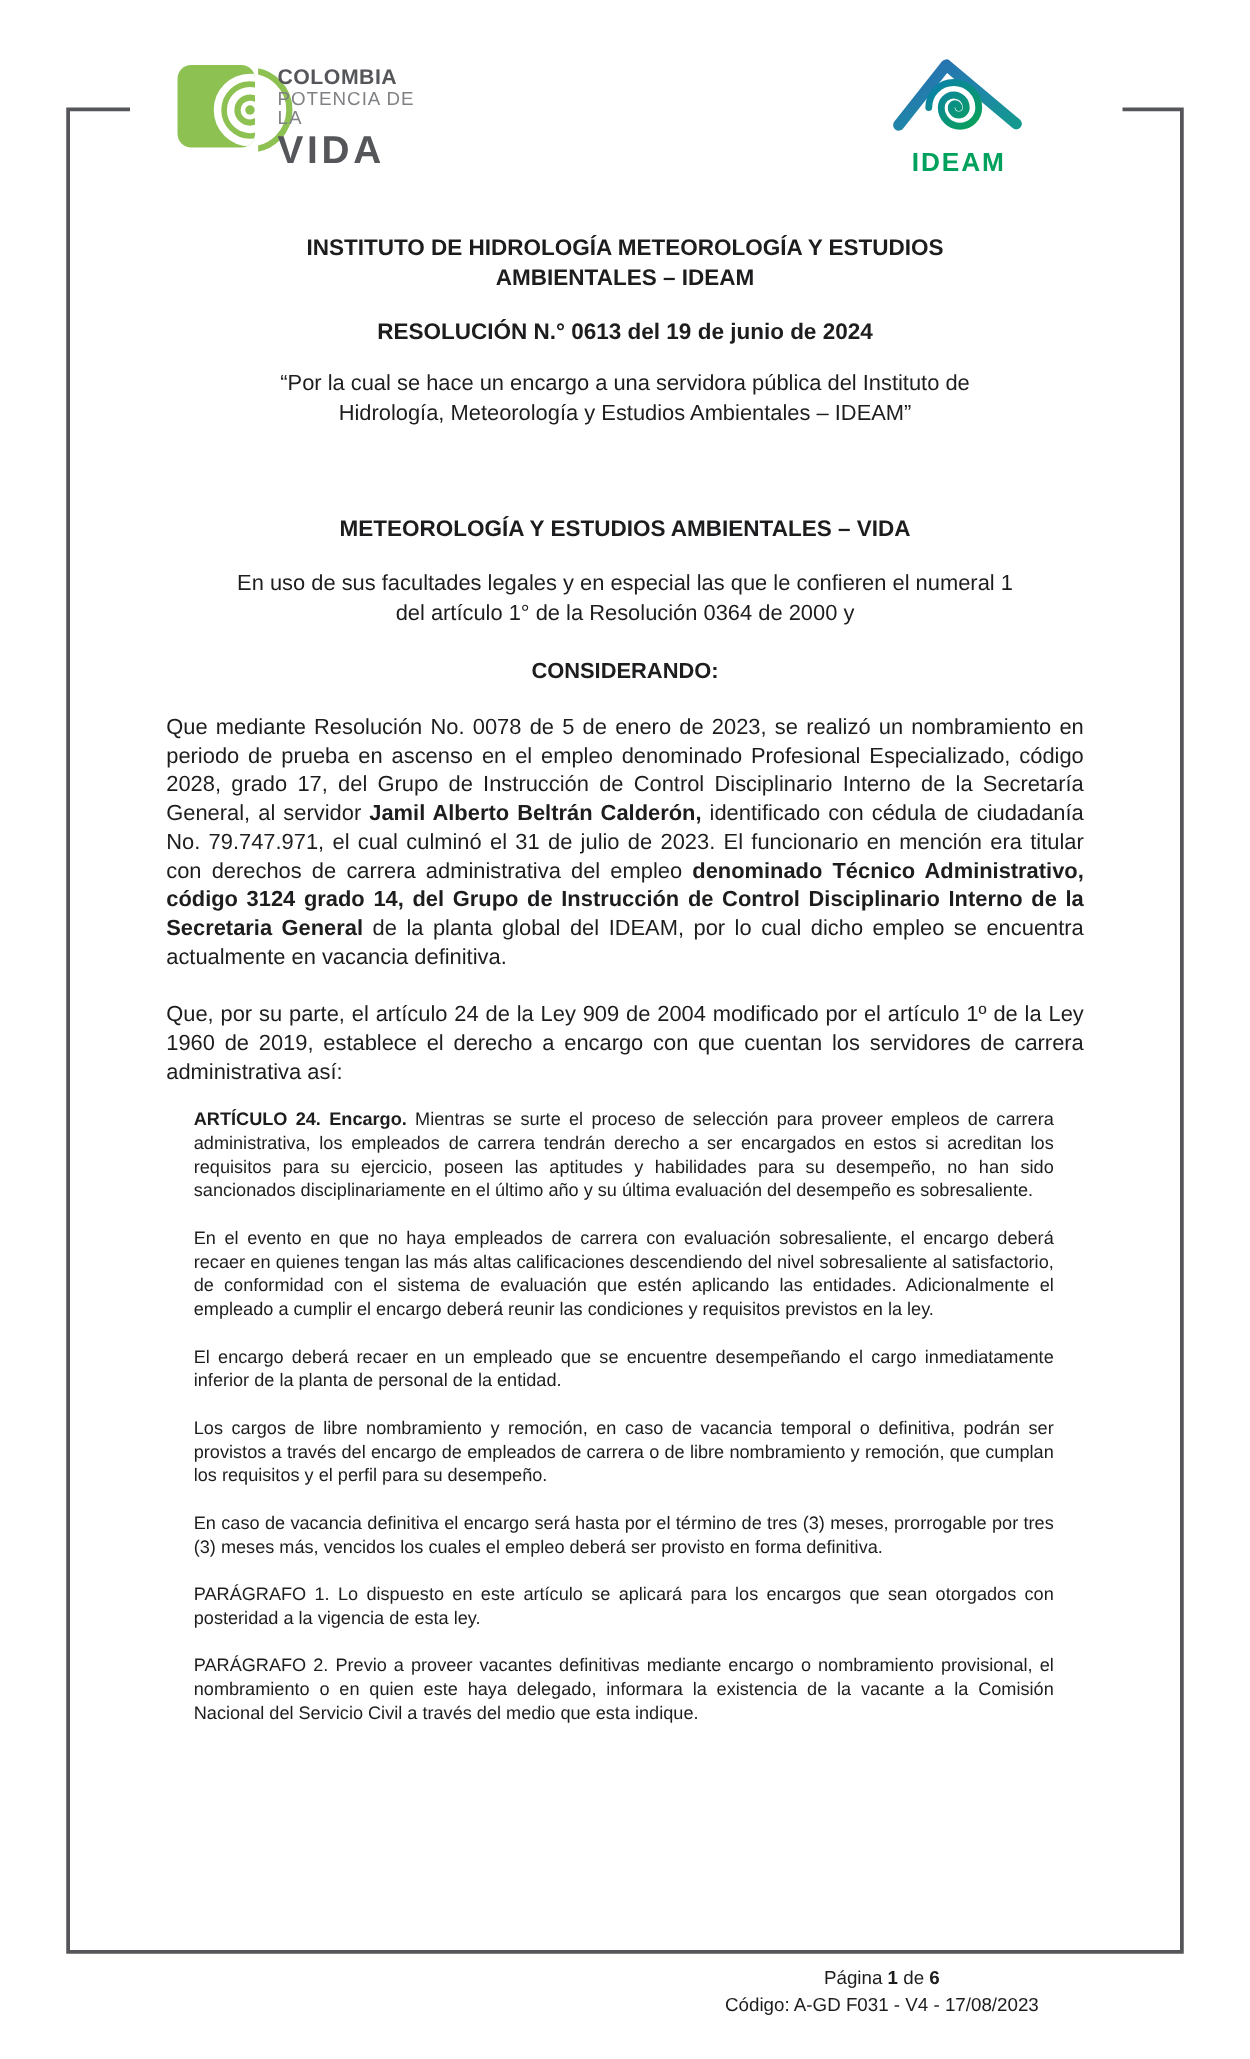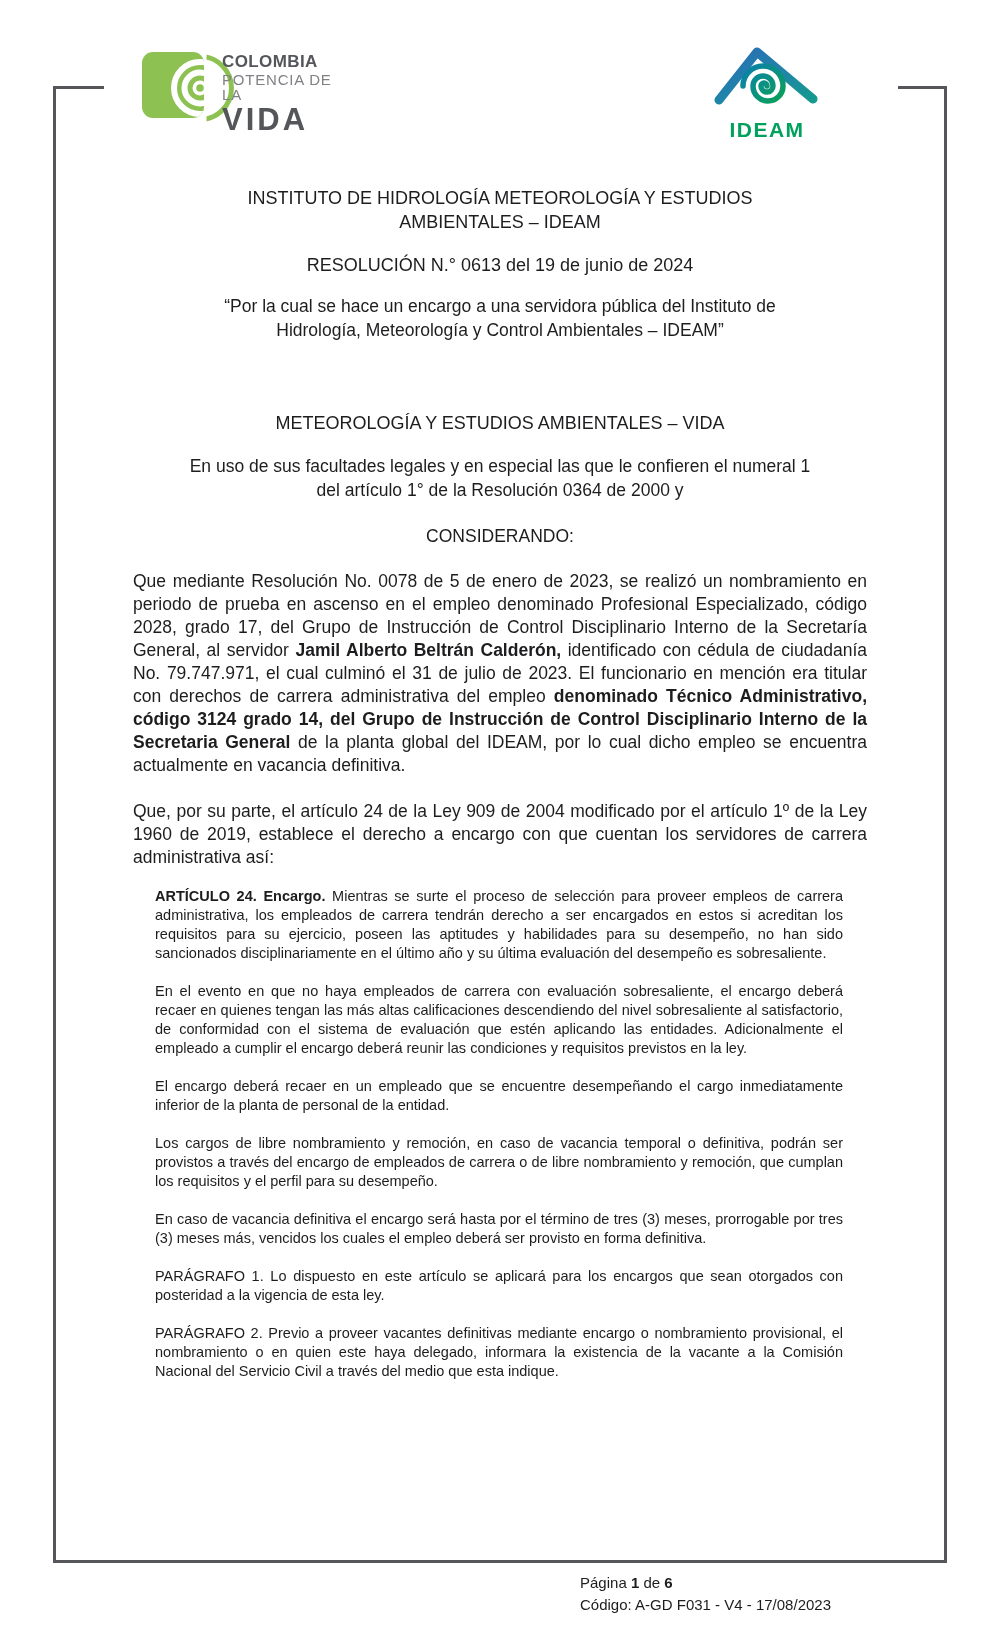--- a/index.html
+++ b/index.html
@@ -21,34 +21,34 @@
   .logo-colombia svg{position:absolute;left:0;top:2px;}
   .logo-colombia .txt{position:absolute;left:82px;top:3px;line-height:1;}
   .lc-1{font-size:17px;font-weight:bold;color:var(--logo-gray,#54565a);letter-spacing:.4px;}
   .lc-2{font-size:15px;color:var(--logo-gray-light,#7f8184);letter-spacing:.8px;margin-top:2px;}
   .lc-3{font-size:31px;font-weight:bold;color:var(--logo-gray,#54565a);letter-spacing:3px;margin-top:2px;}
   .logo-ideam{position:absolute;left:702px;top:42px;width:130px;height:100px;text-align:center;}
   .logo-ideam .lbl{margin-top:2px;font-size:21px;font-weight:bold;letter-spacing:1.5px;color:var(--ideam-green,#00a15d);}
   
   .content{position:absolute;left:133px;top:186px;width:734px;font-size:17.5px;line-height:23px;}
   .c{text-align:center;}
-  .b{font-weight:normal;}
+  .b{font-weight:bold;}
   .h{font-size:18px;line-height:24px;}
   .h1{margin:0 0 19px 0;}
   .h2{margin:0 0 17px 0;}
   .qtitle{margin:0 0 69px 0;line-height:24px;}
   .h3{margin:0 0 19px 0;}
   .enuso{margin:0 0 23px 0;line-height:24px;}
   .consid{margin:0 0 22px 0;}
   .bodyps p{margin:0 0 23px 0;text-align:justify;}
   .bodyps p:last-child{margin-bottom:18px;}
   .quotes{padding:0 24px 0 22px;}
   .quotes p{margin:0 0 19px 0;font-size:14.5px;line-height:19px;text-align:justify;}
   
-  .footer{position:absolute;right:137px;top:1572px;text-align:left;font-size:15px;line-height:22px;}
+  .footer{position:absolute;right:137px;top:1572px;text-align:center;font-size:15px;line-height:22px;}
 </style>
 </head>
 <body>
 
 <div class="page">
 
   <div class="frame"></div>
   <div class="frame-top-gap"></div>
 
   <div class="logo-colombia">
@@ -97,21 +97,21 @@
   </div>
 
   <div class="content">
     <div class="c b h h1">
         <div>INSTITUTO DE HIDROLOGÍA METEOROLOGÍA Y ESTUDIOS</div>
         <div>AMBIENTALES – IDEAM</div>
       </div>
     <div class="c b h h2">RESOLUCIÓN N.° 0613 del 19 de junio de 2024</div>
     <div class="c qtitle">
         <div>“Por la cual se hace un encargo a una servidora pública del Instituto de</div>
-        <div>Hidrología, Meteorología y Control Ambientales – IDEAM”</div>
+        <div>Hidrología, Meteorología y Estudios Ambientales – IDEAM”</div>
       </div>
     <div class="c b h h3">
         <div>METEOROLOGÍA Y ESTUDIOS AMBIENTALES – VIDA</div>
       </div>
     <div class="c enuso">
         <div>En uso de sus facultades legales y en especial las que le confieren el numeral 1</div>
         <div>del artículo 1° de la Resolución 0364 de 2000 y</div>
       </div>
     <div class="c b consid">CONSIDERANDO:</div>
 

